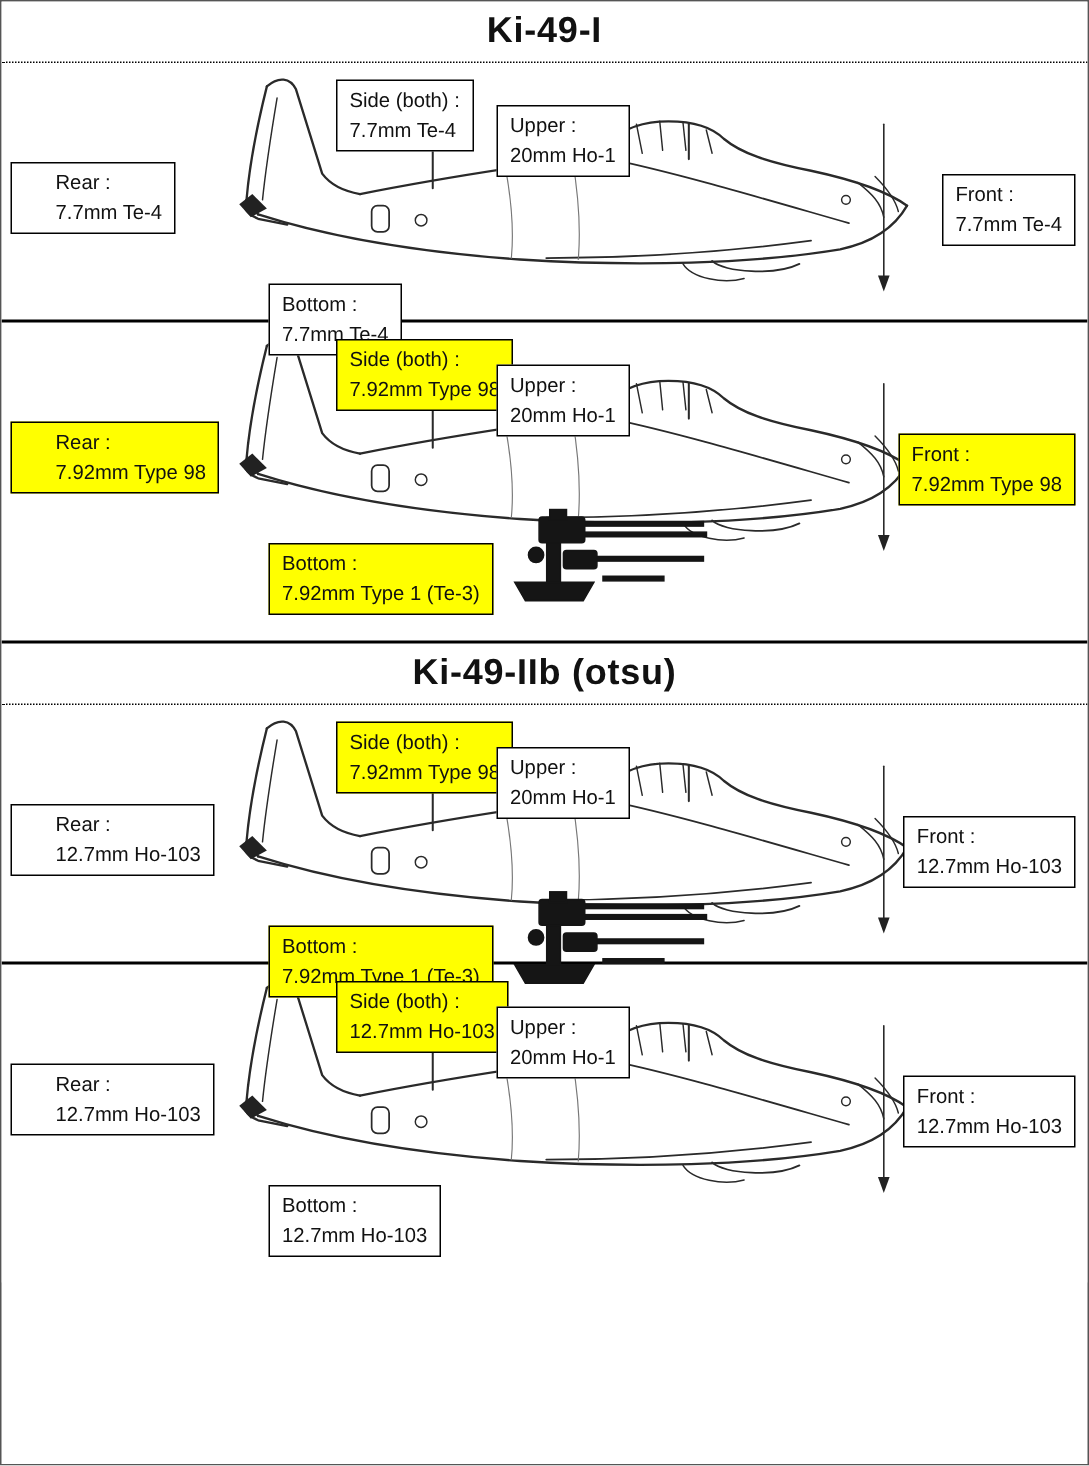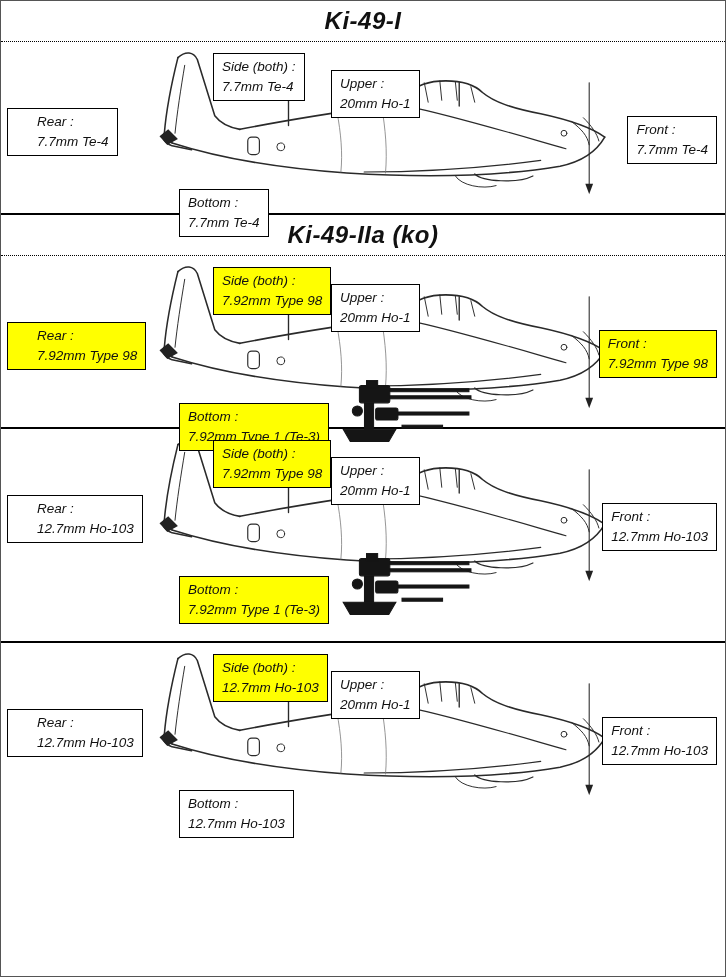--- a/index.html
+++ b/index.html
@@ -2,39 +2,39 @@
 <html><head>
 <meta charset="utf-8">
 <style>
   html,body{margin:0;padding:0;background:#fff;}
   #page{
     width:726px;height:977px;box-sizing:border-box;
     border:1px solid #555;background:#fff;
     font-family:"Liberation Sans",sans-serif;
     overflow:hidden;
   }
-  .panel{position:relative;height:212px;border-top:2px solid #000;background:#fff;font-style:italic;}
+  .panel{position:relative;height:212px;border-top:2px solid #000;background:#fff;}
   .panel:first-child{border-top:none;}
   .panel-title{
     height:41px;box-sizing:border-box;
     display:flex;align-items:center;justify-content:center;
     border-bottom:1px dotted #000;
     font-size:24px;font-weight:bold;color:#111;letter-spacing:.5px;
   }
   .panel-body{position:relative;height:199px;}
   .aircraft{position:absolute;left:122px;top:2px;width:525px;height:194px;z-index:1;}
   .gunphoto{position:absolute;left:330px;top:124px;width:142px;height:64px;z-index:1;}
   .callout{
     position:absolute;z-index:2;background:#fff;border:1px solid #000;
     padding:3px 8px 4px;font-size:13.5px;line-height:1.45;color:#111;
     white-space:nowrap;
   }
   .callout.hl{background:#ffff00;}
   .callout span{display:block;}
-  .c-side{left:212px;top:11px;}
+  .c-side{left:223px;top:11px;}
   .c-upper{left:330px;top:28px;}
   .c-rear{left:6px;top:66px;padding-left:29px;}
   .c-front{right:8px;top:74px;}
   .c-bottom{left:178px;top:147px;}
   svg.defs{position:absolute;width:0;height:0;}
 </style>
 </head>
 <body>
 
 <svg class="defs" aria-hidden="true">
@@ -114,21 +114,20 @@
         <span>7.7mm Te-4</span>
       </div>
       <div class="callout c-bottom">
         <span>Bottom :</span>
         <span>7.7mm Te-4</span>
       </div>
     </div>
   </section>
 
   <section class="panel">
-    <div class="panel-title">Ki-49-IIa (ko)</div>
     <div class="panel-body">
       <svg class="aircraft" viewBox="0 0 520 200">
           <use href="#aircraft"></use>
         </svg>
       <svg class="gunphoto" viewBox="0 0 140 62">
           <use href="#gunphoto"></use>
         </svg>
       <div class="callout c-side hl">
         <span>Side (both) :</span>
         <span>7.92mm Type 98</span>
@@ -146,20 +145,21 @@
         <span>7.92mm Type 98</span>
       </div>
       <div class="callout c-bottom hl">
         <span>Bottom :</span>
         <span>7.92mm Type 1 (Te-3)</span>
       </div>
     </div>
   </section>
 
   <section class="panel">
+    <div class="panel-title">Ki-49-IIb (otsu)</div>
     <div class="panel-body">
       <svg class="aircraft" viewBox="0 0 520 200">
           <use href="#aircraft"></use>
         </svg>
       <svg class="gunphoto" viewBox="0 0 140 62">
           <use href="#gunphoto"></use>
         </svg>
       <div class="callout c-side hl">
         <span>Side (both) :</span>
         <span>7.92mm Type 98</span>

